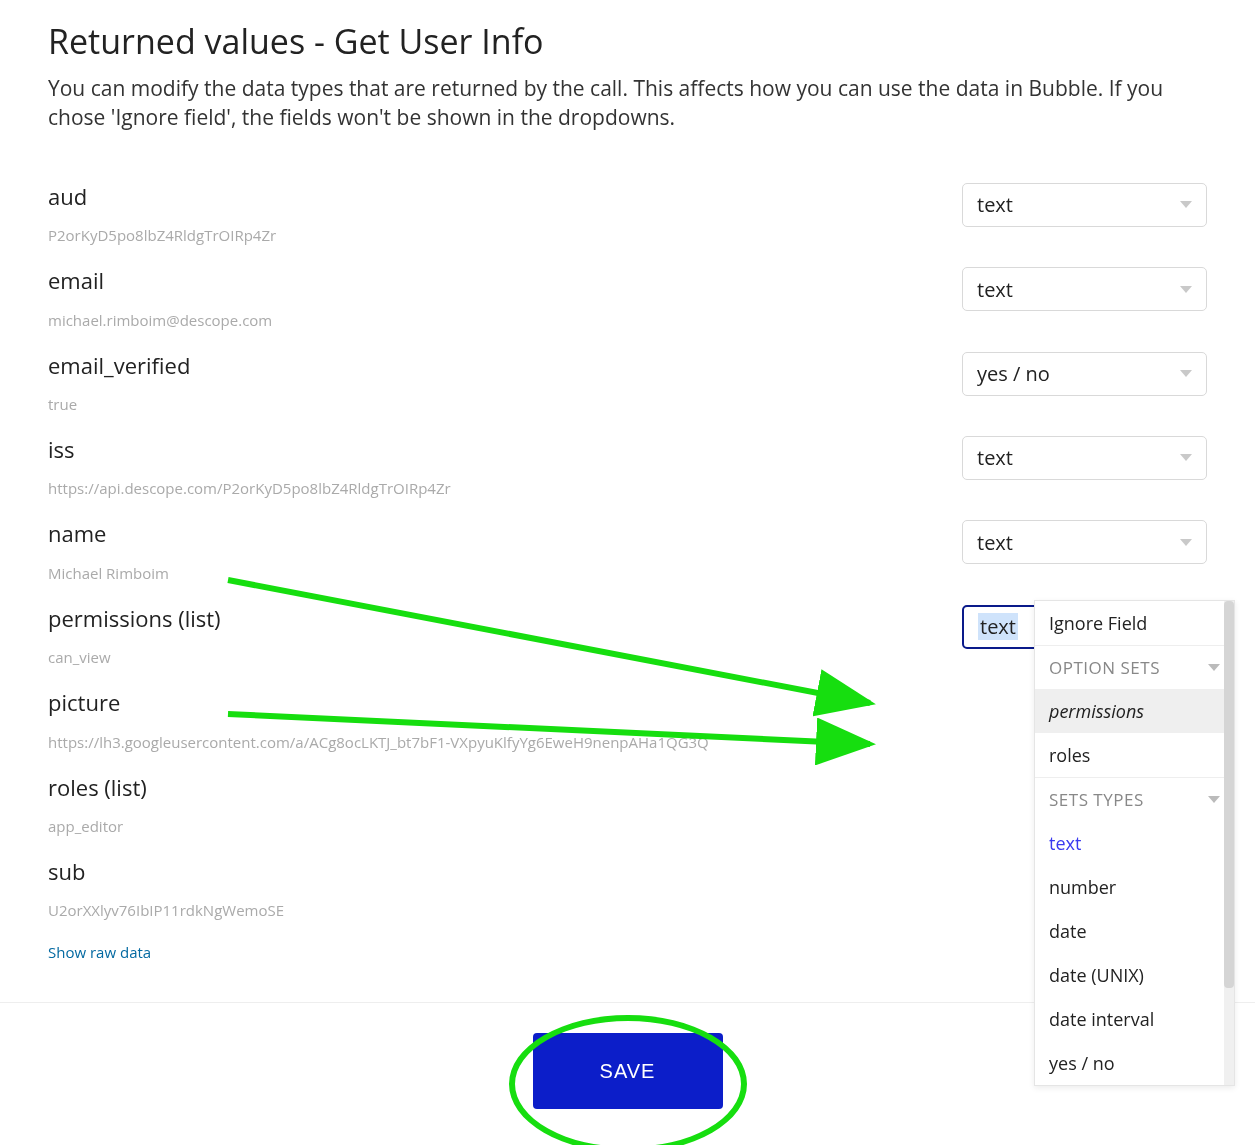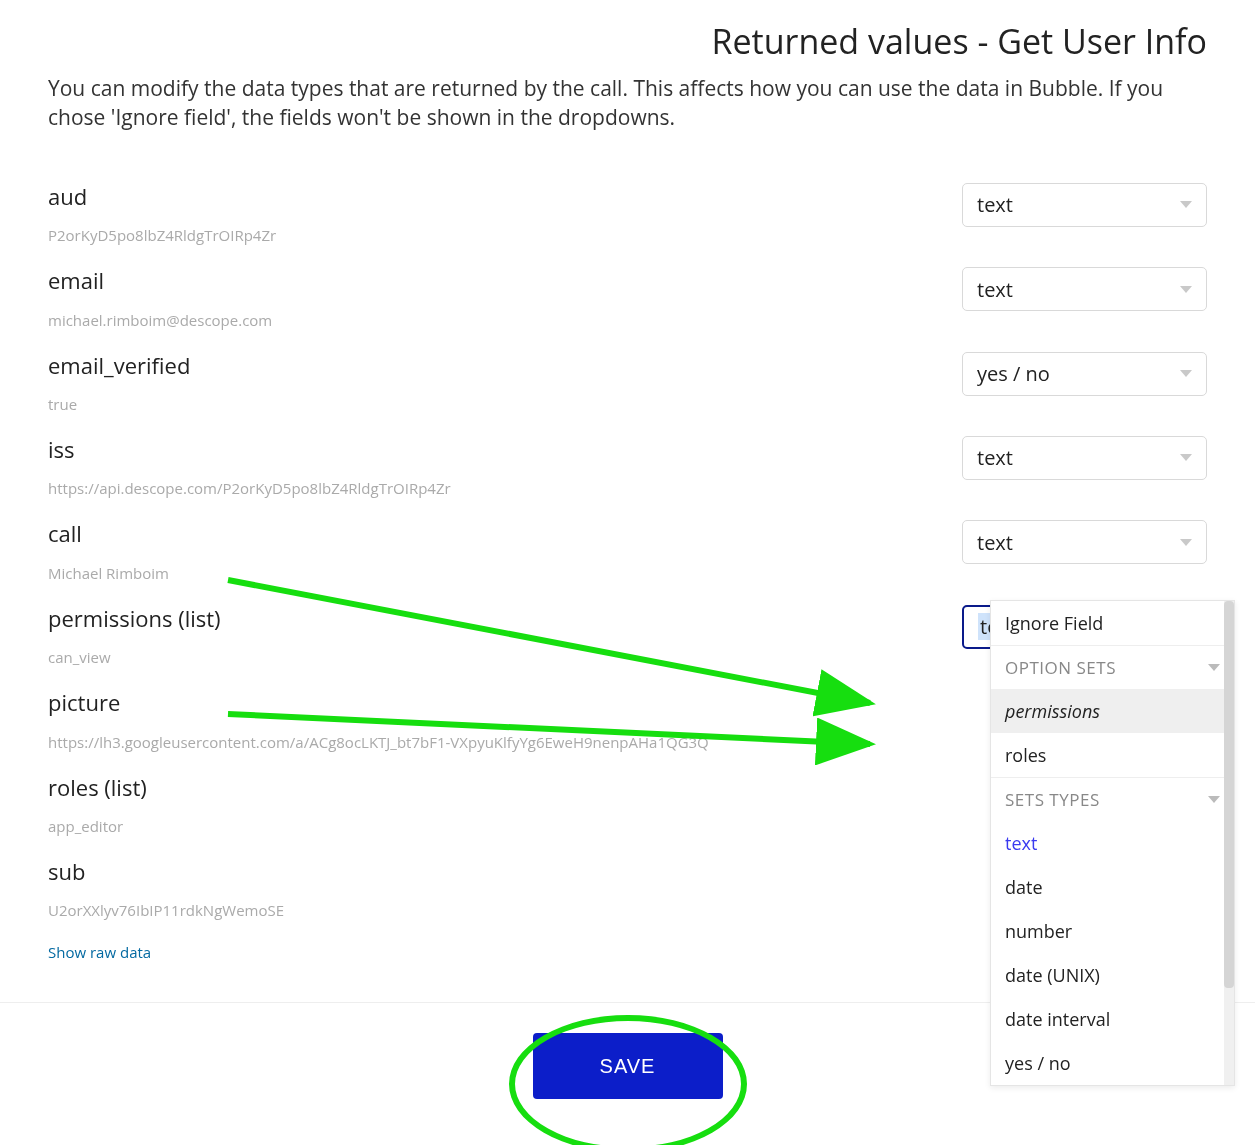--- a/index.html
+++ b/index.html
@@ -7,21 +7,21 @@
     font-family: -apple-system, BlinkMacSystemFont, "Segoe UI", "Open Sans", sans-serif;
     background: #fff;
     color: #222;
     width: 1255px;
     position: relative;
   }
   .container {
     padding: 0 48px 0 48px;
   }
   h1.title {
-    text-align: right;
+    text-align: left;
     font-weight: 400;
     font-size: 34px;
     color: #222;
     padding-top: 18px;
     padding-bottom: 10px;
   }
   .description {
     font-size: 21px;
     color: #333;
     line-height: 1.4;
@@ -102,40 +102,40 @@
     position: relative;
   }
   .save-btn {
     background: #0c1ec9;
     color: #fff;
     font-size: 20px;
     letter-spacing: 1px;
     border: none;
     border-radius: 4px;
     width: 190px;
-    height: 66px;
+    height: 76px;
     cursor: pointer;
   }
   .save-circle {
     position: absolute;
     width: 238px;
     height: 138px;
     border: 6px solid #16de0f;
     border-radius: 50%;
     top: 12px;
     left: 50%;
     transform: translateX(-50%);
     pointer-events: none;
   }
   
   .dropdown-panel {
     position: absolute;
     right: 20px;
     top: 600px;
-    width: 245px;
+    width: 201px;
     background: #fff;
     border: 1px solid #e5e5e5;
     box-shadow: 0 2px 6px rgba(0,0,0,0.08);
     z-index: 10;
   }
   .dd-item {
     padding: 10px 14px;
     font-size: 18px;
     color: #222;
     cursor: pointer;
@@ -224,21 +224,21 @@
           <div class="field-name">iss</div>
           <div class="field-sample">https://api.descope.com/P2orKyD5po8lbZ4RldgTrOIRp4Zr</div>
         </div>
         <div class="select">
           <span class="sel-text">text</span>
           <span class="caret"></span>
         </div>
       </div>
       <div class="field-row">
         <div class="field-left">
-          <div class="field-name">call</div>
+          <div class="field-name">name</div>
           <div class="field-sample">Michael Rimboim</div>
         </div>
         <div class="select">
           <span class="sel-text">text</span>
           <span class="caret"></span>
         </div>
       </div>
       <div class="field-row">
         <div class="field-left">
           <div class="field-name">permissions (list)</div>
@@ -286,22 +286,22 @@
       <span>OPTION SETS</span>
       <span class="caret"></span>
     </div>
     <div class="dd-item hover">permissions</div>
     <div class="dd-item">roles</div>
     <div class="dd-header">
       <span>SETS TYPES</span>
       <span class="caret"></span>
     </div>
     <div class="dd-item selected">text</div>
+    <div class="dd-item">number</div>
     <div class="dd-item">date</div>
-    <div class="dd-item">number</div>
     <div class="dd-item">date (UNIX)</div>
     <div class="dd-item">date interval</div>
     <div class="dd-item">yes / no</div>
   </div>
 
 <svg class="arrows-svg" width="1255" height="1145">
   <defs>
     <marker id="arrowhead" markerWidth="10" markerHeight="8" refX="9" refY="4" orient="auto">
       <polygon points="0 0, 10 4, 0 8" fill="#16de0f"></polygon>
     </marker>

